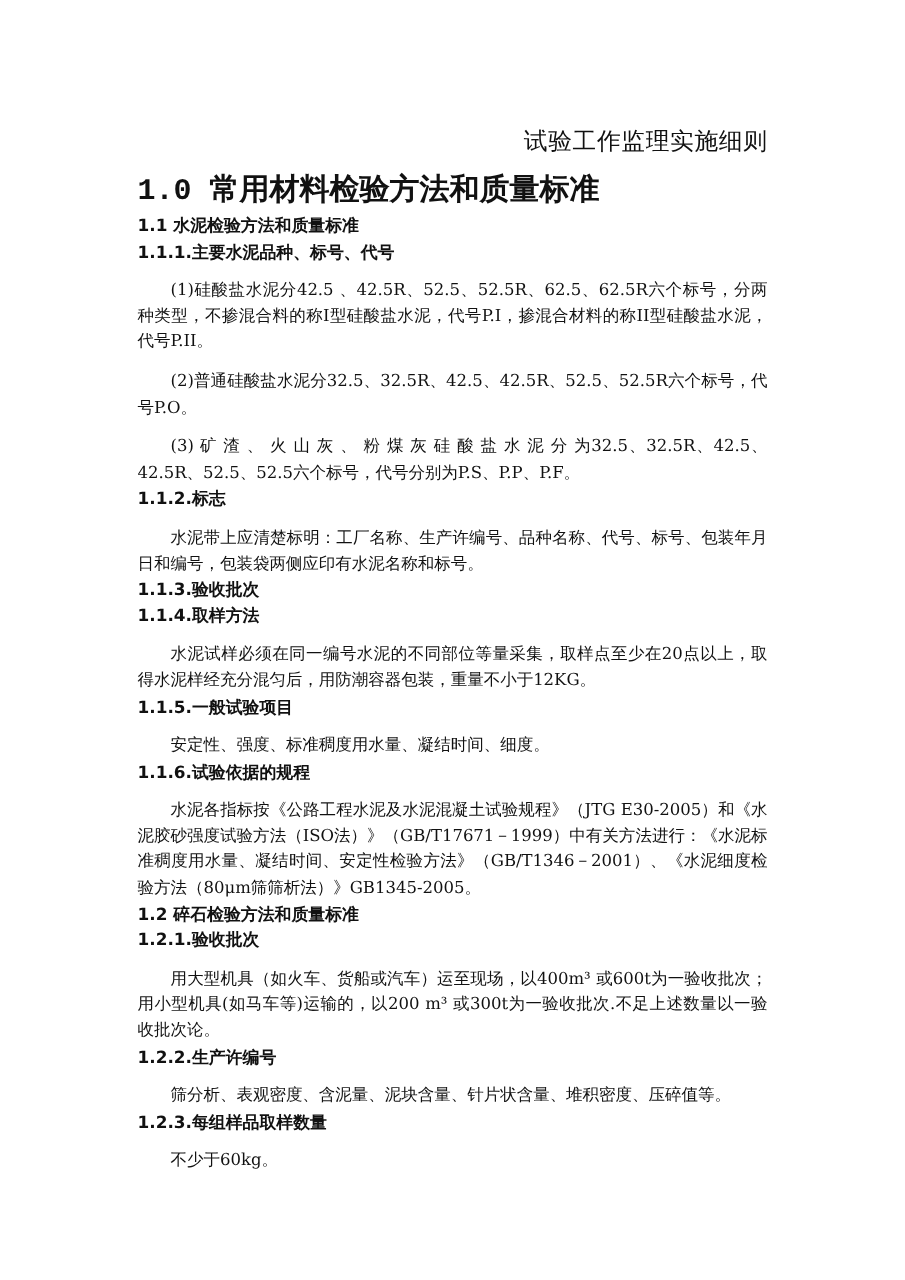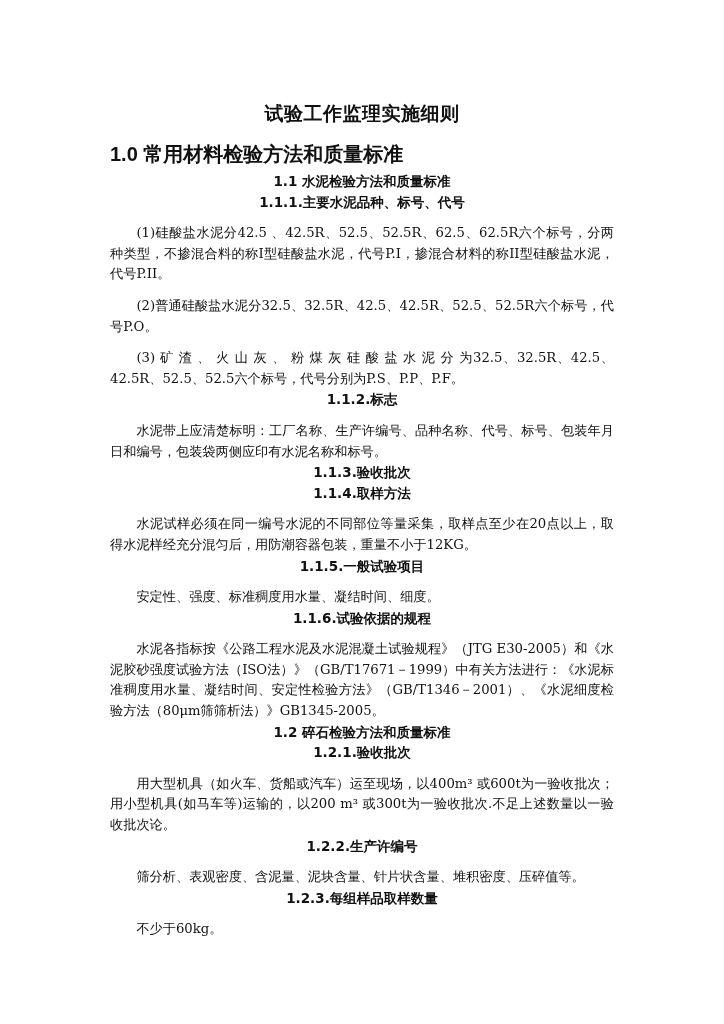--- a/index.html
+++ b/index.html
@@ -1,23 +1,23 @@
 <!DOCTYPE html>
 <html><head>
 <meta charset="utf-8">
 <style>
   html, body { margin:0; padding:0; background:#ffffff; }
   body { width:724px; height:1024px; position:relative; overflow:hidden;
          font-family:"DejaVu Serif", "Liberation Serif", serif; color:#111; }
   .page { position:absolute; left:110px; top:98px; width:504px; }
-  .doc-title { text-align:center; font-size:19px; font-weight:bold; height:30px; line-height:30px;
+  .doc-title { text-align:right; font-size:19px; font-weight:normal; height:30px; line-height:30px;
                font-family:"DejaVu Sans","Liberation Sans",sans-serif; letter-spacing:0.5px; }
-  .chap { font-size:20px; font-weight:bold; font-family:Liberation Sans, sans-serif;
+  .chap { font-size:24px; font-weight:bold; font-family:Liberation Mono, monospace;
           height:34px; line-height:34px; margin-top:9px; }
-  .h { font-size:13.5px; font-weight:bold; line-height:20.6px; font-family:"DejaVu Sans","Liberation Sans",sans-serif;text-align:center; }
+  .h { font-size:13.5px; font-weight:bold; line-height:20.6px; font-family:"DejaVu Sans","Liberation Sans",sans-serif; }
   .p { font-size:13.2px; line-height:20.6px; text-indent:2em; text-align:justify; text-align-last:left;margin-top:11px; }
 </style>
 </head>
 <body>
 
 <div class="page">
   <div class="doc-title">试验工作监理实施细则</div>
   <div class="chap">1.0 常用材料检验方法和质量标准</div>
 
   <div class="h">1.1 水泥检验方法和质量标准</div>

